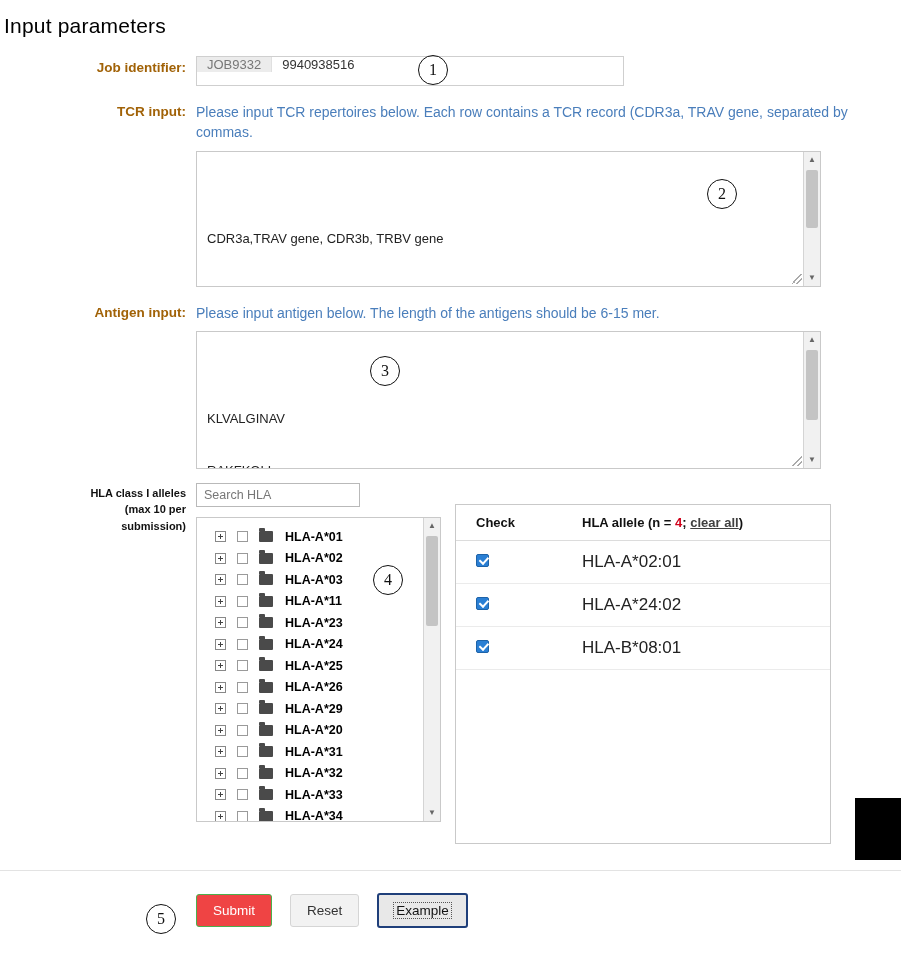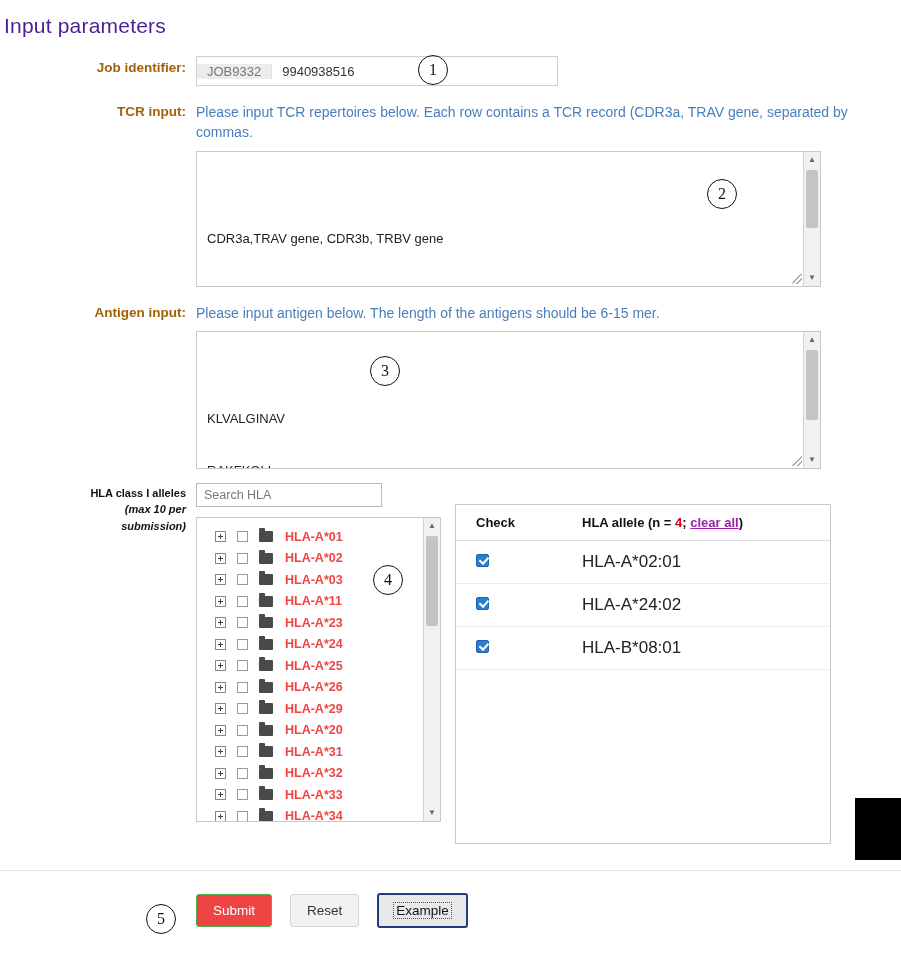--- a/index.html
+++ b/index.html
@@ -10,21 +10,21 @@
   body {
     width: 901px;
     height: 978px;
     font-family: "Liberation Sans", sans-serif;
     font-size: 13px;
     color: #222;
     position: relative;
     overflow: hidden;
   }
   .page-title {
-    color: #4c1d95;
+    color: #000000;
     font-size: 21px;
     font-weight: normal;
     margin: 14px 0 0 4px;
     letter-spacing: .2px;
   }
   .form {
     margin-top: 18px;
   }
   .row {
     display: flex;
@@ -42,26 +42,26 @@
     color: #a16207;
     padding-top: 4px;
   }
   .field-col {
     flex: 1;
     position: relative;
   }
 
   
   .jobid-box {
-    width: 362px;
+    width: 428px;
     height: 30px;
     border: 1px solid #cfcfcf;
     background: #fff;
     display: flex;
-    align-items: center;
+    align-items: flex-start;
     box-sizing: border-box;
   }
   .jobid-prefix {
     background: #ececec;
     color: #777;
     display: flex;
     align-items: center;
     padding: 0 10px;
     font-size: 13px;
     border-right: 1px solid #e0e0e0;
@@ -166,24 +166,24 @@
     min-width: 196px;
     text-align: right;
     padding-right: 10px;
     box-sizing: border-box;
     font-weight: bold;
     font-size: 11px;
     color: #111;
     line-height: 1.5;
     padding-top: 2px;
   }
-  .hla-label .sub { font-style: italic; }
+  .hla-label .sub { }
   .hla-left { width: 245px; }
   .search-input {
-    width: 186px;
+    width: 164px;
     height: 24px;
     border: 1px solid #b9b9b9;
     box-sizing: border-box;
     padding: 0 7px;
     font-size: 12.5px;
     color: #777;
     background: #fff;
     display: flex;
     align-items: center;
   }
@@ -198,21 +198,21 @@
     overflow: hidden;
   }
   .tree-inner {
     padding: 8px 0 0 18px;
   }
   .tree-row {
     display: flex;
     align-items: center;
     height: 21.5px;
     font-size: 12.5px;
-    color: #ef4444;
+    color: #000000;
     font-weight: bold;
     gap: 6px;
   }
   .plusbox {
     width: 11px; height: 11px;
     border: 1px solid #888;
     box-sizing: border-box;
     position: relative;
     margin-right: 5px;
     background: #fff;
@@ -270,21 +270,21 @@
   .hla-table th.check-col { width: 84px; padding-left: 20px; }
   .hla-table td {
     font-size: 17px;
     padding: 11px 8px 11px 14px;
     border-bottom: 1px solid #ebebeb;
     color: #222;
   }
   .hla-table td.check-col { padding-left: 20px; }
   .count-num { color: #d0021b; }
   .clear-all {
-    color: #a21caf;
+    color: #404040;
     text-decoration: underline;
     cursor: pointer;
   }
   .cb {
     width: 13px; height: 13px;
     background: #2a7fd4;
     border: 1px solid #1e63a8;
     border-radius: 2px;
     display: inline-block;
     position: relative;

